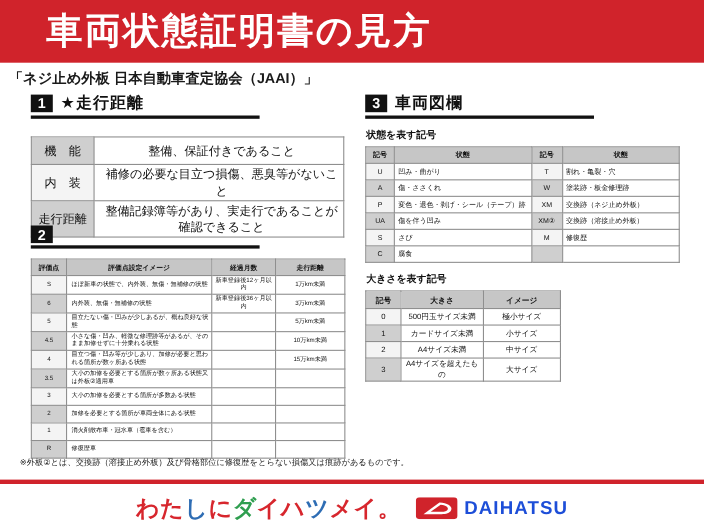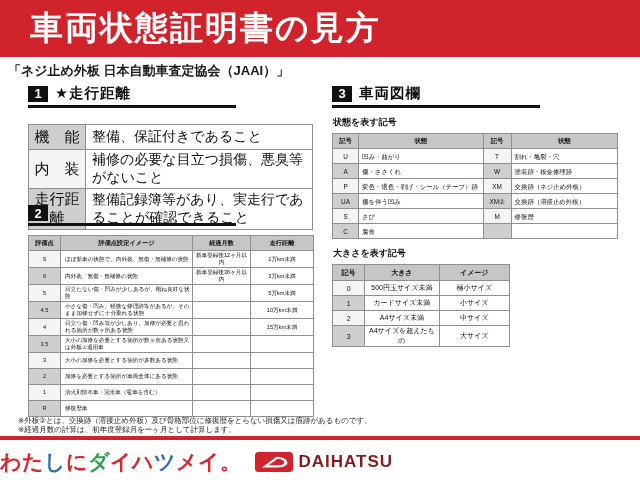--- a/index.html
+++ b/index.html
@@ -1,21 +1,21 @@
 <!DOCTYPE html>
 <html><head>
 <meta charset="utf-8">
 <style>
   html,body{margin:0;padding:0;background:#fff;}
   .page{position:relative;width:640px;height:480px;background:#fff;overflow:hidden;
         font-family:"Liberation Sans","DejaVu Sans",sans-serif;color:#111;}
   
   .titlebar{position:absolute;left:0;top:0;width:640px;height:57px;background:#d0232b;
             display:flex;align-items:center;justify-content:space-between;
-            padding:0 24px 0 30px;box-sizing:border-box;}
+            padding:0 24px 0 42px;box-sizing:border-box;}
   .titlebar span{color:#fff;font-weight:bold;font-size:33px;letter-spacing:2px;white-space:nowrap;}
   .subtitle{position:absolute;left:8px;top:62px;font-size:13px;font-weight:bold;color:#1a1a1a;}
   
   .sec-head{display:flex;align-items:center;gap:7px;border-bottom:3px solid #111;
             padding-bottom:2px;width:208px;}
   .badge{display:inline-flex;align-items:center;justify-content:center;width:20px;height:16px;
          background:#111;color:#fff;font-weight:bold;font-size:13px;flex:0 0 auto;}
   .sec-title{font-size:14.5px;font-weight:bold;letter-spacing:1px;white-space:nowrap;}
   .sec{position:absolute;}
   #sec1{left:28px;top:84px;width:285px;}
@@ -23,24 +23,24 @@
   #sec3{left:332px;top:84px;width:286px;}
   
   table{border-collapse:collapse;table-layout:fixed;background:#fff;}
   td,th{border:1px solid #8f8f8f;overflow:hidden;}
   th{background:#c6c6c6;font-weight:bold;}
   .shade{background:#cfcfcf;}
   .lbl{background:#cfcfcf;}
   td.sym,td.ctr,th{text-align:center;}
   
   .t1{width:285px;margin-top:16px;border:1.5px solid #666;}
-  .t1 td{height:22px;font-size:15px;}
+  .t1 td{height:22px;font-size:11px;}
   .t1 .lbl{width:54px;text-align:center;background:#cfcfcf;}
   .t1 tr:nth-child(even) .lbl{background:#f4f4f4;}
-  .t1 .dsc{padding-left:6px;font-size:14px;letter-spacing:0px;}
+  .t1 .dsc{padding-left:6px;font-size:11px;letter-spacing:0px;text-align:center;}
   
   .t2{width:285px;margin-top:9px;border:1.5px solid #666;font-size:5.6px;}
   .t2 th{height:12px;font-size:6.2px;}
   .t2 td{height:13px;line-height:7px;padding:1px 2px;font-size:5.6px;}
   .t2 col.c1{width:32px;}.t2 col.c2{width:132px;}.t2 col.c3{width:58px;}.t2 col.c4{width:63px;}
   .t2 td.sym{background:#f4f4f4;}
   .t2 td.sym.shade{background:#cfcfcf;}
   .t2 .dsc{text-align:left;padding-left:4px;}
   
   .small-label{font-size:9px;font-weight:bold;margin:8px 0 4px 1px;}
@@ -55,21 +55,21 @@
   .t4{width:178px;border:1.5px solid #666;margin-top:4px;}
   .t4 th{height:13px;font-size:7px;}
   .t4 td{height:14px;font-size:7px;padding:0 2px;}
   .t4 col.c1{width:32px;}.t4 col.c2{width:74px;}.t4 col.c3{width:70px;}
   .t4 td.sym{background:#f4f4f4;}
   .t4 td.sym.shade{background:#cfcfcf;}
   
   .footnotes{position:absolute;left:18px;top:416px;font-size:7.5px;line-height:9px;color:#222;}
   .redline{position:absolute;left:0;top:436px;width:640px;height:4px;background:#d0232b;}
   .footer{position:absolute;left:0;top:444px;width:640px;height:36px;
-          display:flex;align-items:center;justify-content:flex-start;gap:13px;}
+          display:flex;align-items:center;justify-content:center;gap:13px;}
   .tagline{font-size:21px;font-weight:bold;letter-spacing:0.5px;white-space:nowrap;}
   .brandwrap{display:flex;align-items:center;gap:6px;}
   .dbrand{font-size:17px;font-weight:800;color:#d0232b;letter-spacing:1px;}
 </style>
 </head>
 <body>
 
 <div class="page">
 
   <header class="titlebar" style="background: rgb(208, 35, 43);">
@@ -279,30 +279,29 @@
      <td class="sym shade">3</td>
      <td class="ctr">A4サイズを超えたもの</td>
      <td class="ctr">大サイズ</td>
    </tr>
         </tbody>
     </table>
   </section>
 
   <div class="footnotes">
     <div>※外板②とは、交換跡（溶接止め外板）及び骨格部位に修復歴をとらない損傷又は痕跡があるものです。</div>
-    <div>※経過月数の計算は、初年度登録月を一ヶ月として計算します。</div>
   </div>
 
   <div class="redline" style="background: rgb(208, 35, 43);"></div>
 
   <div class="footer">
     <div class="tagline" id="tagline"><span style="color:#d7262d">わ</span><span style="color:#d7262d">た</span><span style="color:#2e6db4">し</span><span style="color:#d7262d">に</span><span style="color:#2e9e4f">ダ</span><span style="color:#d7262d">イ</span><span style="color:#d7262d">ハ</span><span style="color:#2e6db4">ツ</span><span style="color:#d7262d">メ</span><span style="color:#d7262d">イ</span><span style="color:#d7262d">。</span></div>
     <div class="brandwrap">
       <svg width="38" height="20" viewBox="0 0 38 20">
         <rect x="0" y="0" width="38" height="20" rx="3.5" fill="#d0232b"></rect>
         <path d="M7 15.4 L21.5 4.8 C31 5.4 34 9.6 31.6 12.7 C29.8 14.9 26 15.4 22 15.4 Z" fill="#ffffff"></path>
         <path d="M13.5 13.3 L22.6 6.8 C28.6 7.3 30.4 10.2 28.3 12 C26.9 13.1 24 13.3 21.5 13.3 Z" fill="#d0232b"></path>
       </svg>
-      <span class="dbrand" style="color: #7f1d1d;">DAIHATSU</span>
+      <span class="dbrand" style="color: #1d4ed8;">DAIHATSU</span>
     </div>
   </div>
 
 </div>
 
 </body></html>

